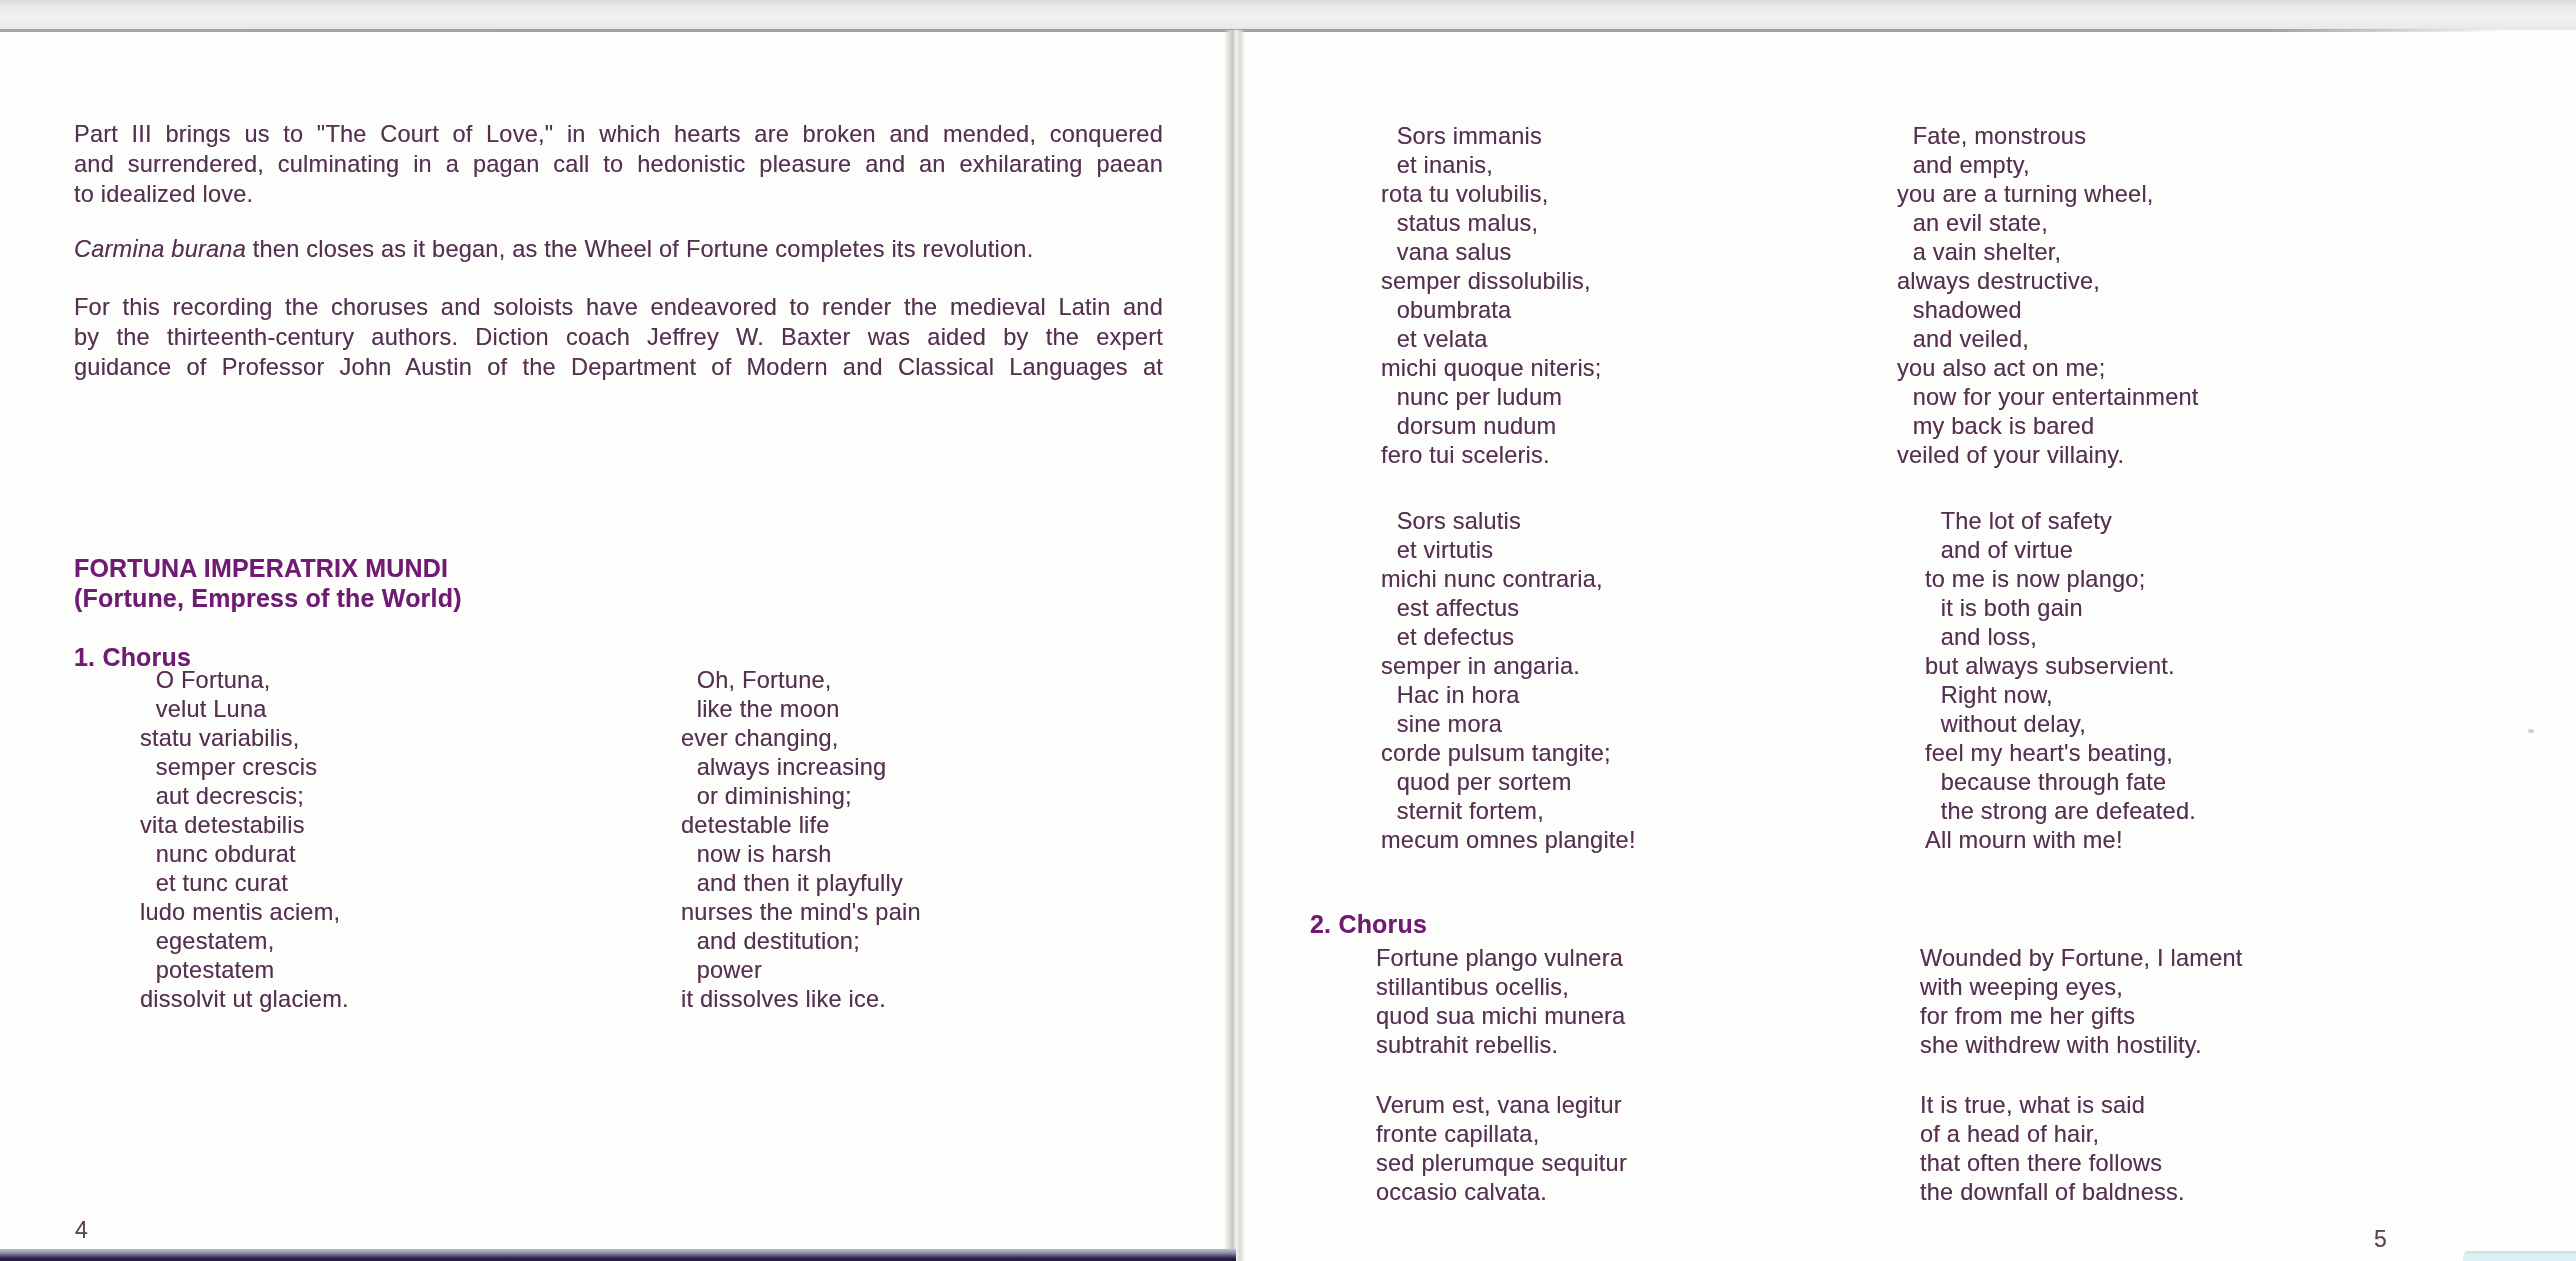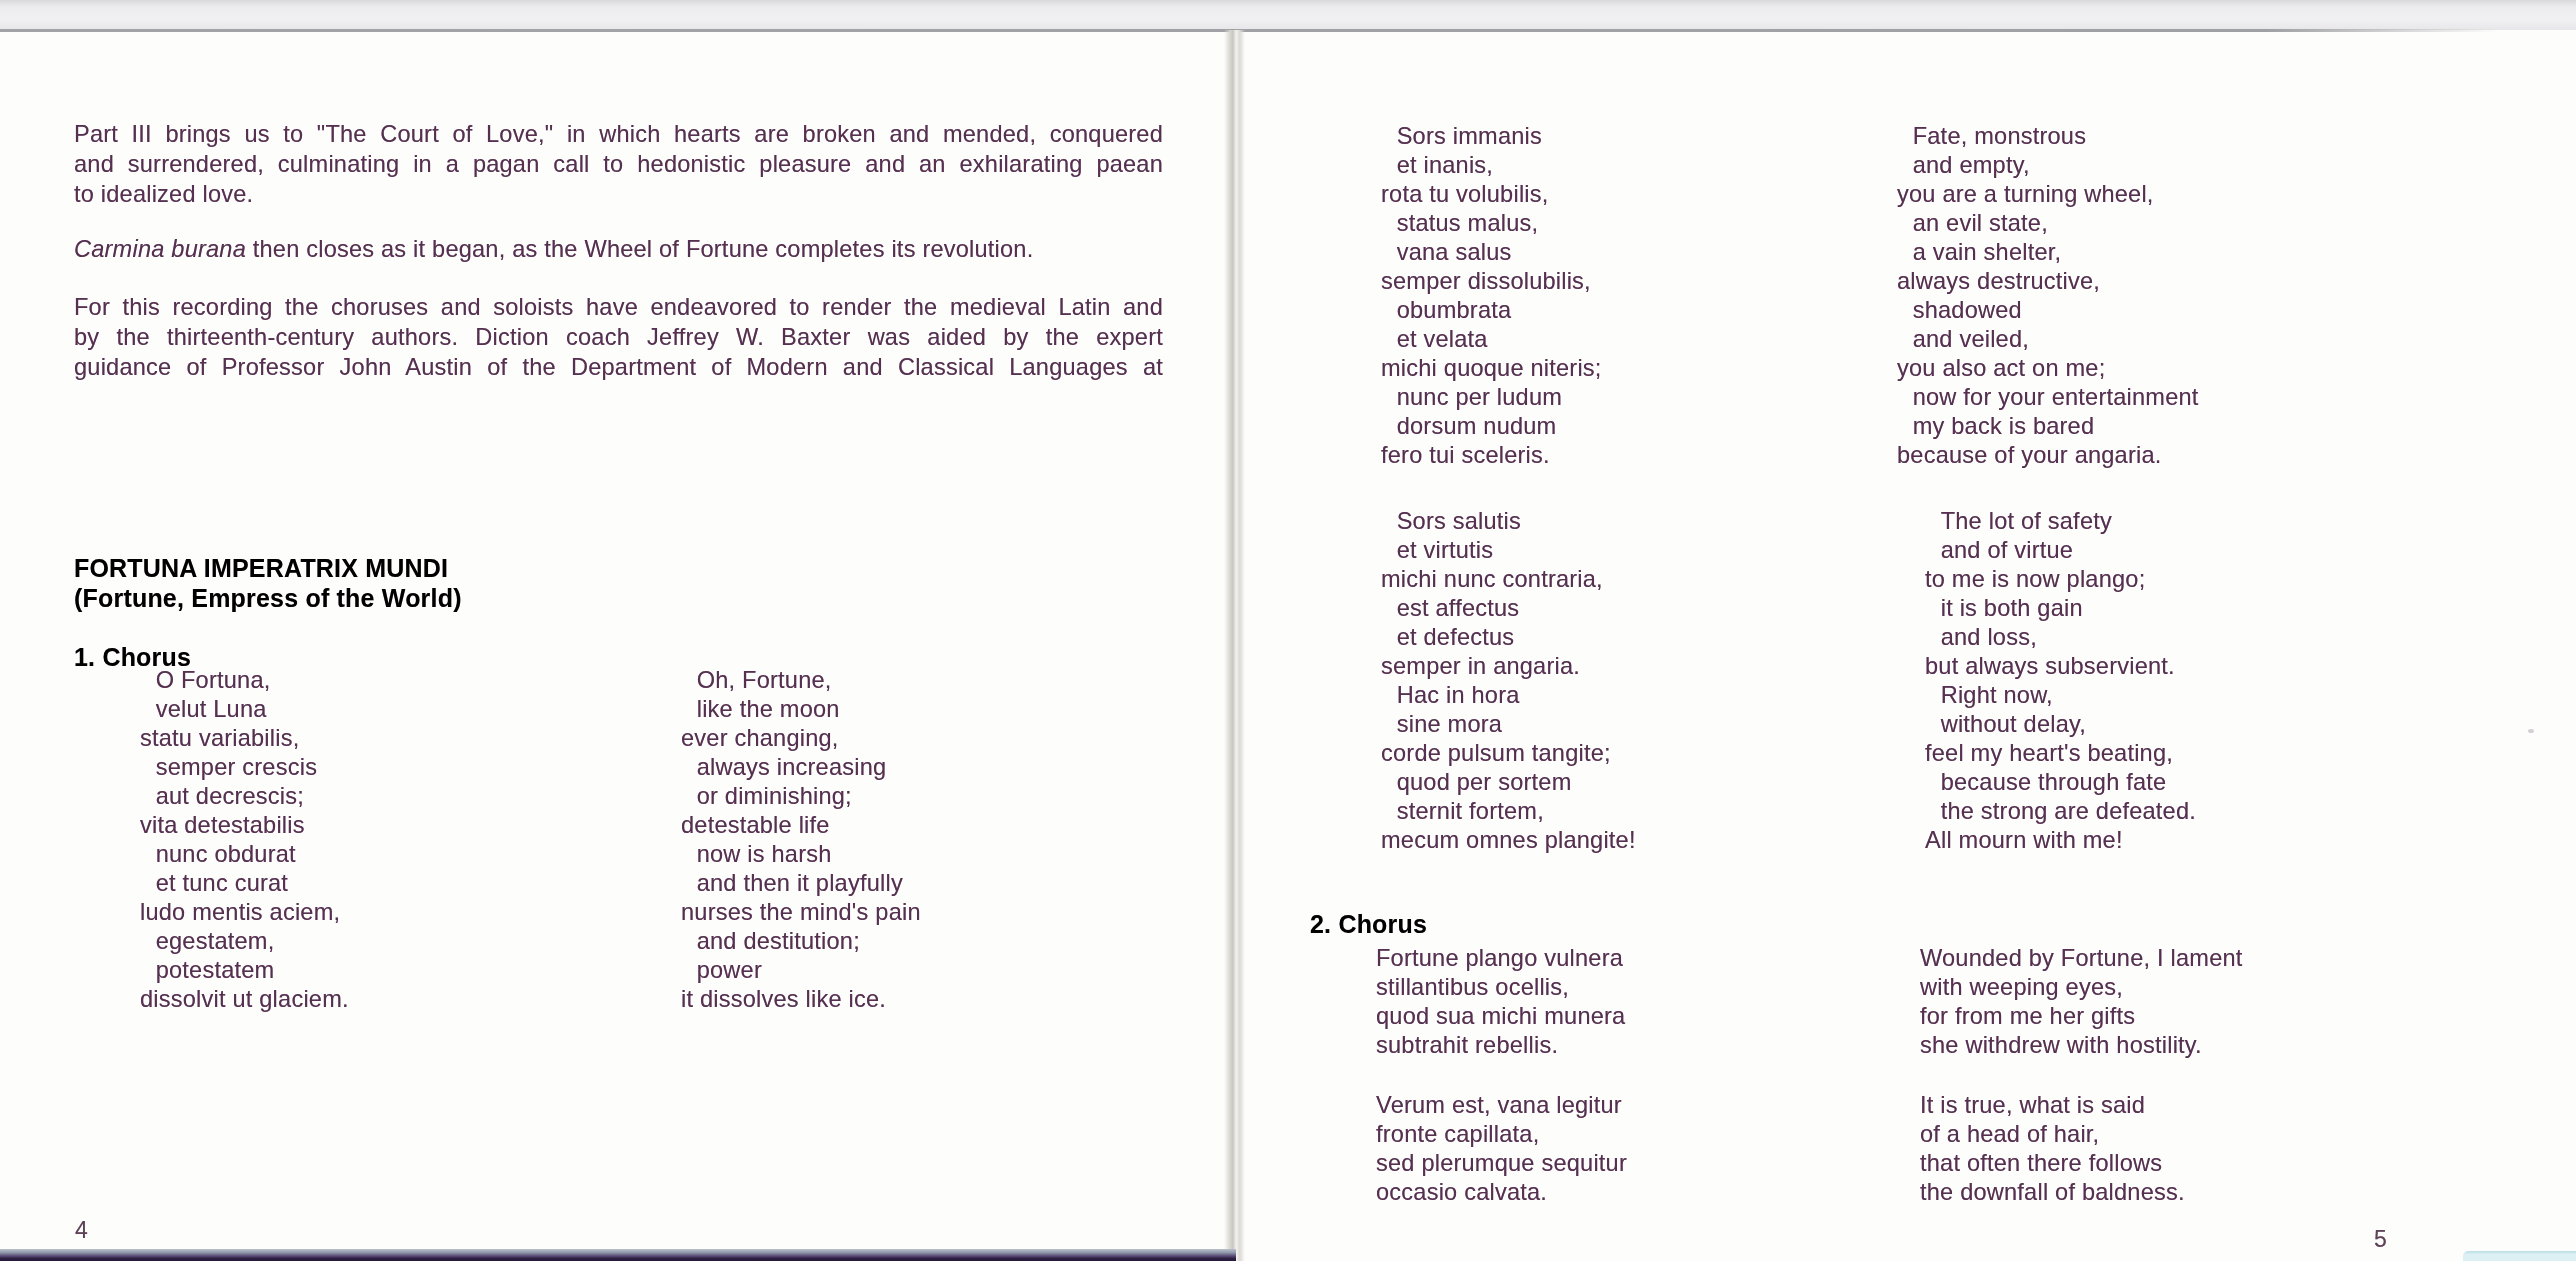--- a/index.html
+++ b/index.html
@@ -21,21 +21,21 @@
   .bottom-band{position:absolute;left:0;top:1249px;width:1236px;height:12.2px;
     background:linear-gradient(180deg,#b9bfca 0%,#8f98ab 30%,#5a4a77 58%,#2e2044 78%,#241837 100%)}
   .corner-patch{position:absolute;left:2463px;top:1251px;width:113px;height:10.5px;border-radius:5.2px 0 0 0;
     background:linear-gradient(180deg,#b9dde4 0px,#ddf0f3 3.5px)}
   .speck{position:absolute;left:2528px;top:729px;width:6.1px;height:4.4px;border-radius:50%;background:#bab3b8;opacity:.6}
   
   .para{position:absolute;left:74px;width:1089px;font-size:23.6px;line-height:30px;letter-spacing:0.2px}
   .pline{text-align:justify;text-align-last:justify}
   .pline.last{text-align:right;text-align-last:left}
   .it{font-style:italic}
-  .heading{position:absolute;font-size:25px;font-weight:bold;color:#000000;letter-spacing:0.2px;white-space:nowrap}
+  .heading{position:absolute;font-size:25px;font-weight:bold;color:#701a75;letter-spacing:0.2px;white-space:nowrap}
   .verse{position:absolute;font-size:23.6px;line-height:29px;white-space:nowrap;letter-spacing:0.2px}
   .vline.ind1{padding-left:15.7px}
   .pagenum{position:absolute;font-size:23px;color:#5e4258}
 </style>
 </head>
 <body>
 
 <div class="top-band"></div>
 <div class="top-band-line"></div>
 <div class="gutter"></div>
@@ -115,21 +115,21 @@
       <div class="vline ind1">and empty,</div>
       <div class="vline ind0">you are a turning wheel,</div>
       <div class="vline ind1">an evil state,</div>
       <div class="vline ind1">a vain shelter,</div>
       <div class="vline ind0">always destructive,</div>
       <div class="vline ind1">shadowed</div>
       <div class="vline ind1">and veiled,</div>
       <div class="vline ind0">you also act on me;</div>
       <div class="vline ind1">now for your entertainment</div>
       <div class="vline ind1">my back is bared</div>
-      <div class="vline ind0">because of your angaria.</div>
+      <div class="vline ind0">veiled of your villainy.</div>
     </div>
 
   <div class="verse soft" style="left:1381px;top:507px">
       <div class="vline ind1">Sors salutis</div>
       <div class="vline ind1">et virtutis</div>
       <div class="vline ind0">michi nunc contraria,</div>
       <div class="vline ind1">est affectus</div>
       <div class="vline ind1">et defectus</div>
       <div class="vline ind0">semper in angaria.</div>
       <div class="vline ind1">Hac in hora</div>

